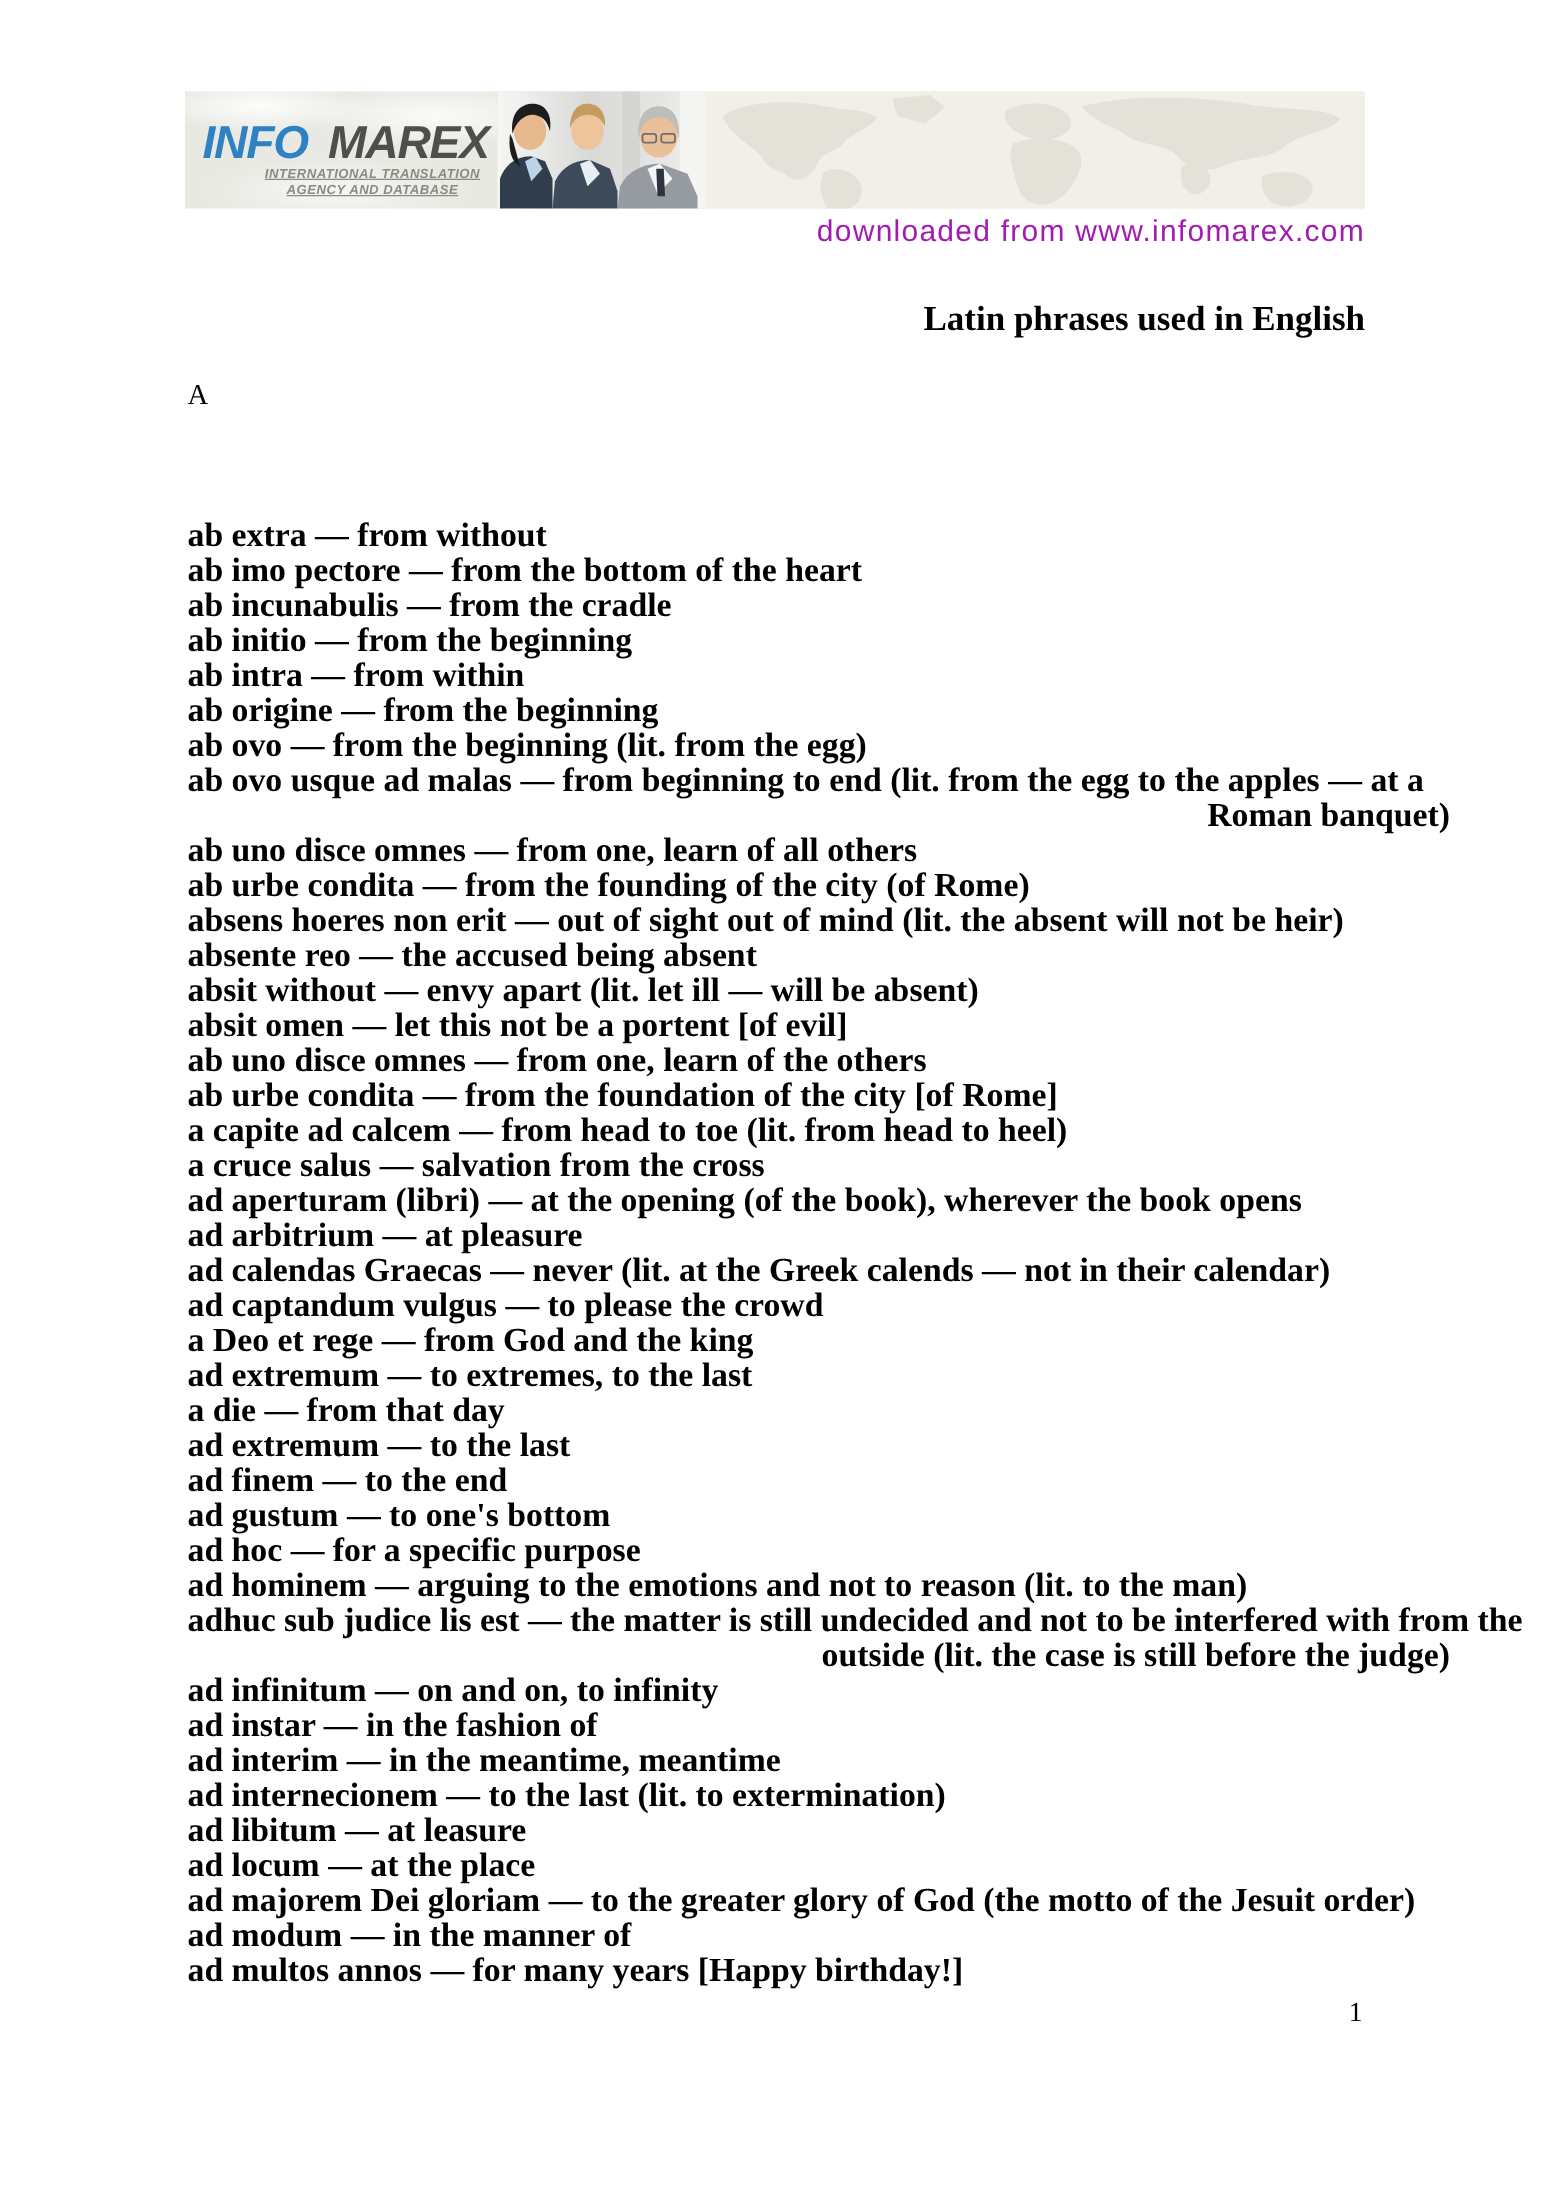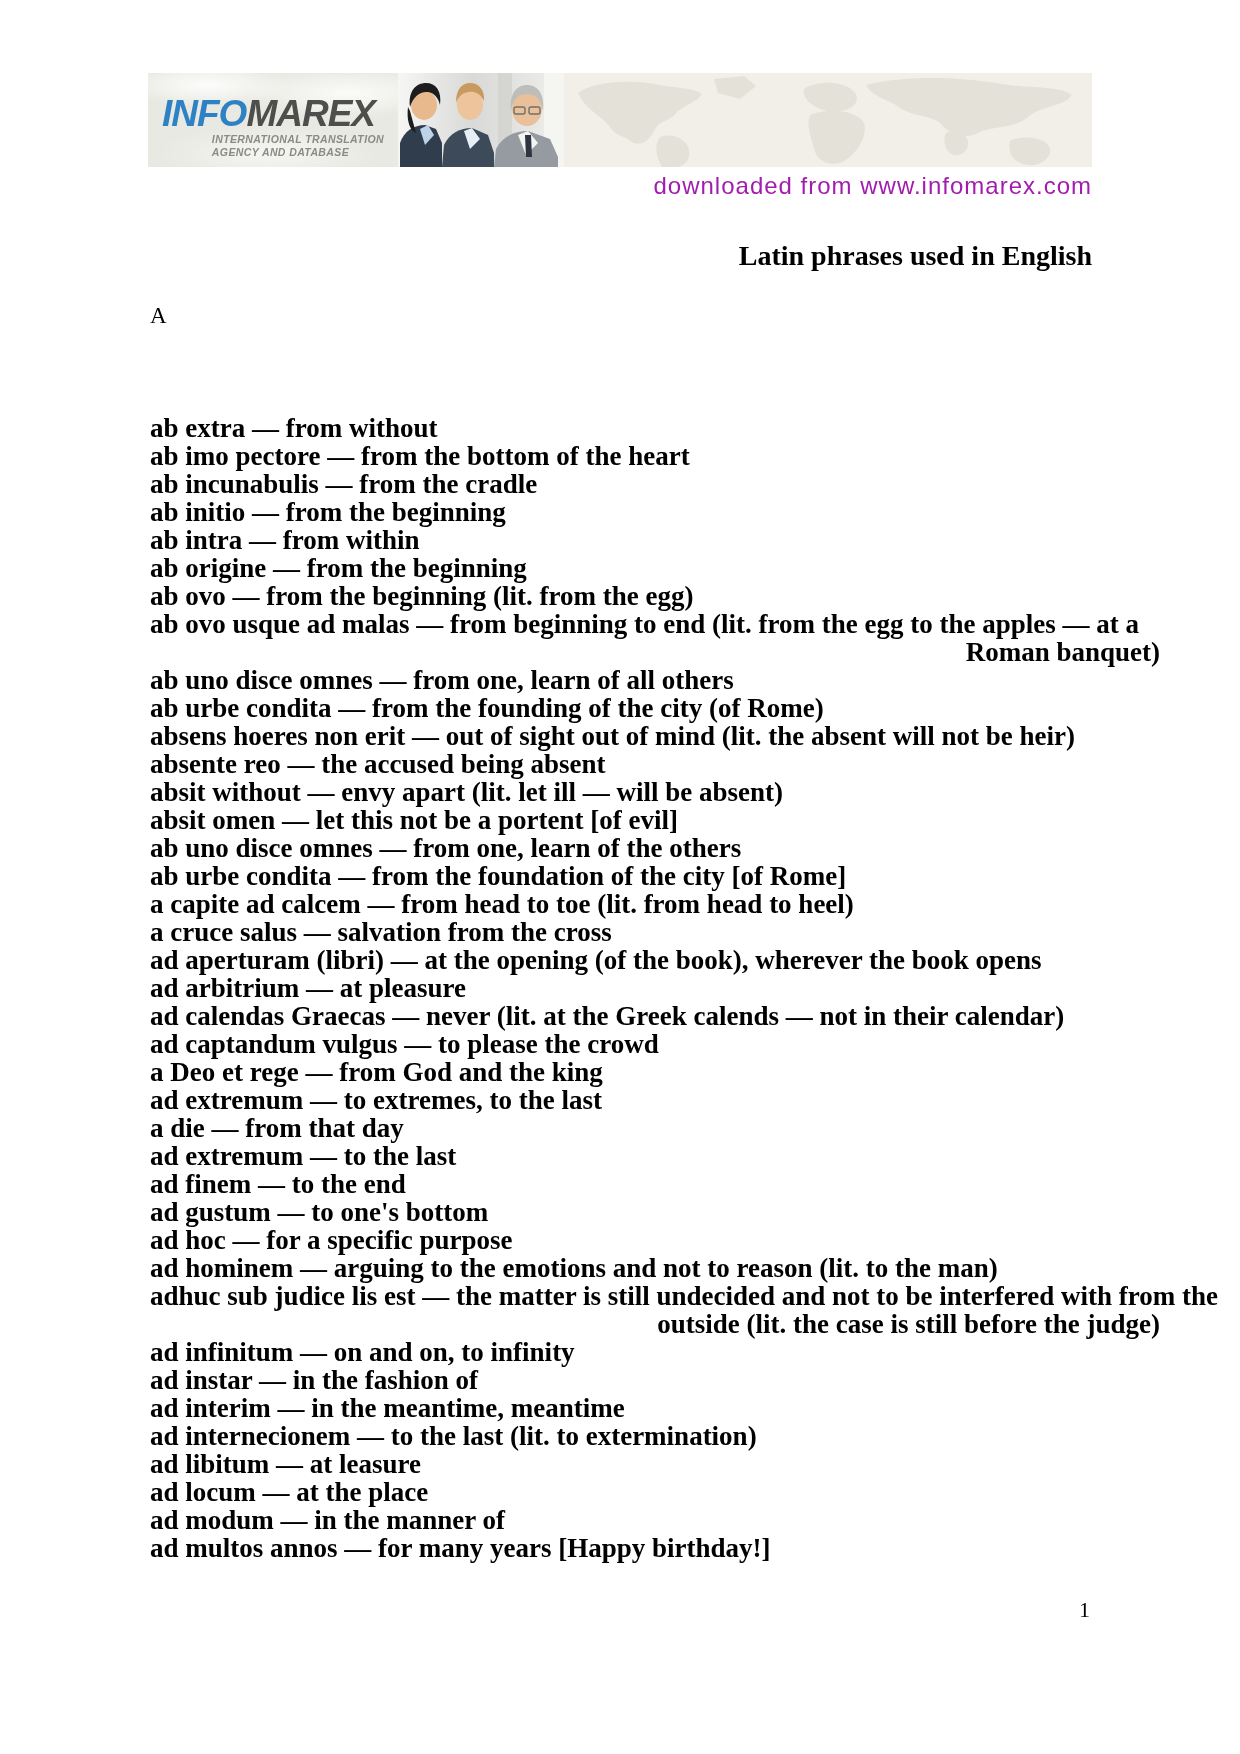--- a/index.html
+++ b/index.html
@@ -35,31 +35,32 @@
   .logo-line {
     position: absolute;
     left: 14px; top: 20px;
     font-size: 37px;
     font-weight: bold;
     font-style: italic;
     letter-spacing: -1px;
     white-space: nowrap;
   }
   .logo-info  { color: #2e82c4; }
-  .logo-marex { color: #4e4e4c; }
+  .logo-marex { color: #4e4e4c; padding-left: 16px; }
   .tagline {
     position: absolute;
     right: 14px; top: 60px;
-    text-align: left;
+    text-align: center;
     font-size: 10.5px;
     font-weight: bold;
     font-style: italic;
     color: #8b8b85;
     letter-spacing: 0.4px;
     line-height: 13px;
+    text-decoration: underline;
   }
   .banner-photo {
     position: relative;
     width: 166px; height: 94px;
     background: #e0e0de;
   }
   .banner-photo svg { display: block; }
   .banner-map {
     position: relative;
     width: 528px; height: 94px;
@@ -336,20 +337,23 @@
   </div>
 
   <div class="item">
     <div class="t">ad libitum — at leasure</div>
   </div>
 
   <div class="item">
     <div class="t">ad locum — at the place</div>
   </div>
 
+  <div class="item">
+    <div class="t">ad majorem Dei gloriam — to the greater glory of God (the motto of the Jesuit order)</div>
+  </div>
 
   <div class="item">
     <div class="t">ad modum — in the manner of</div>
   </div>
 
   <div class="item">
     <div class="t">ad multos annos — for many years [Happy birthday!]</div>
   </div>
 </div>
 

